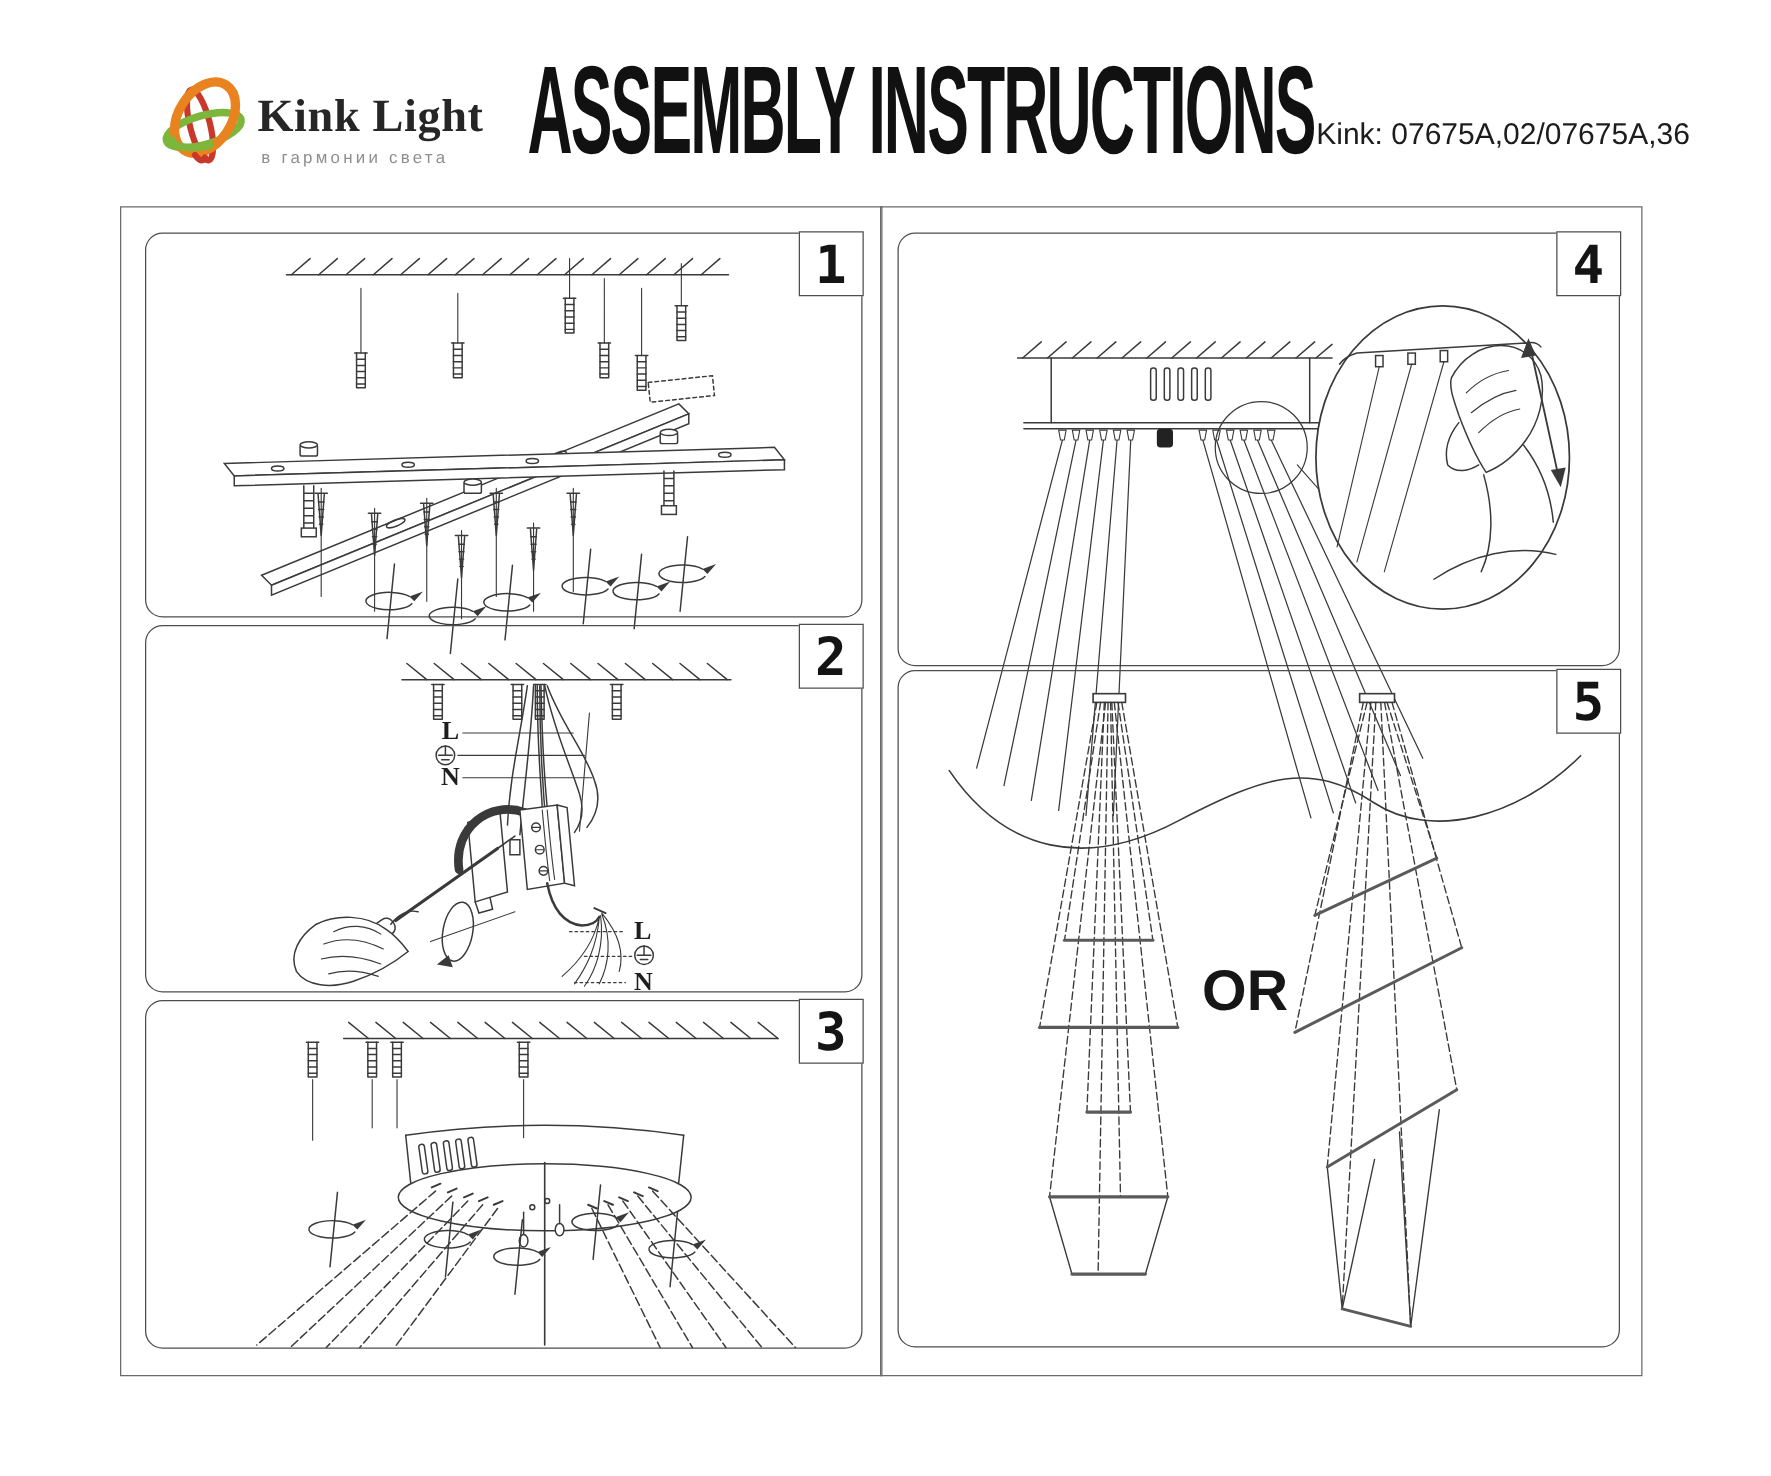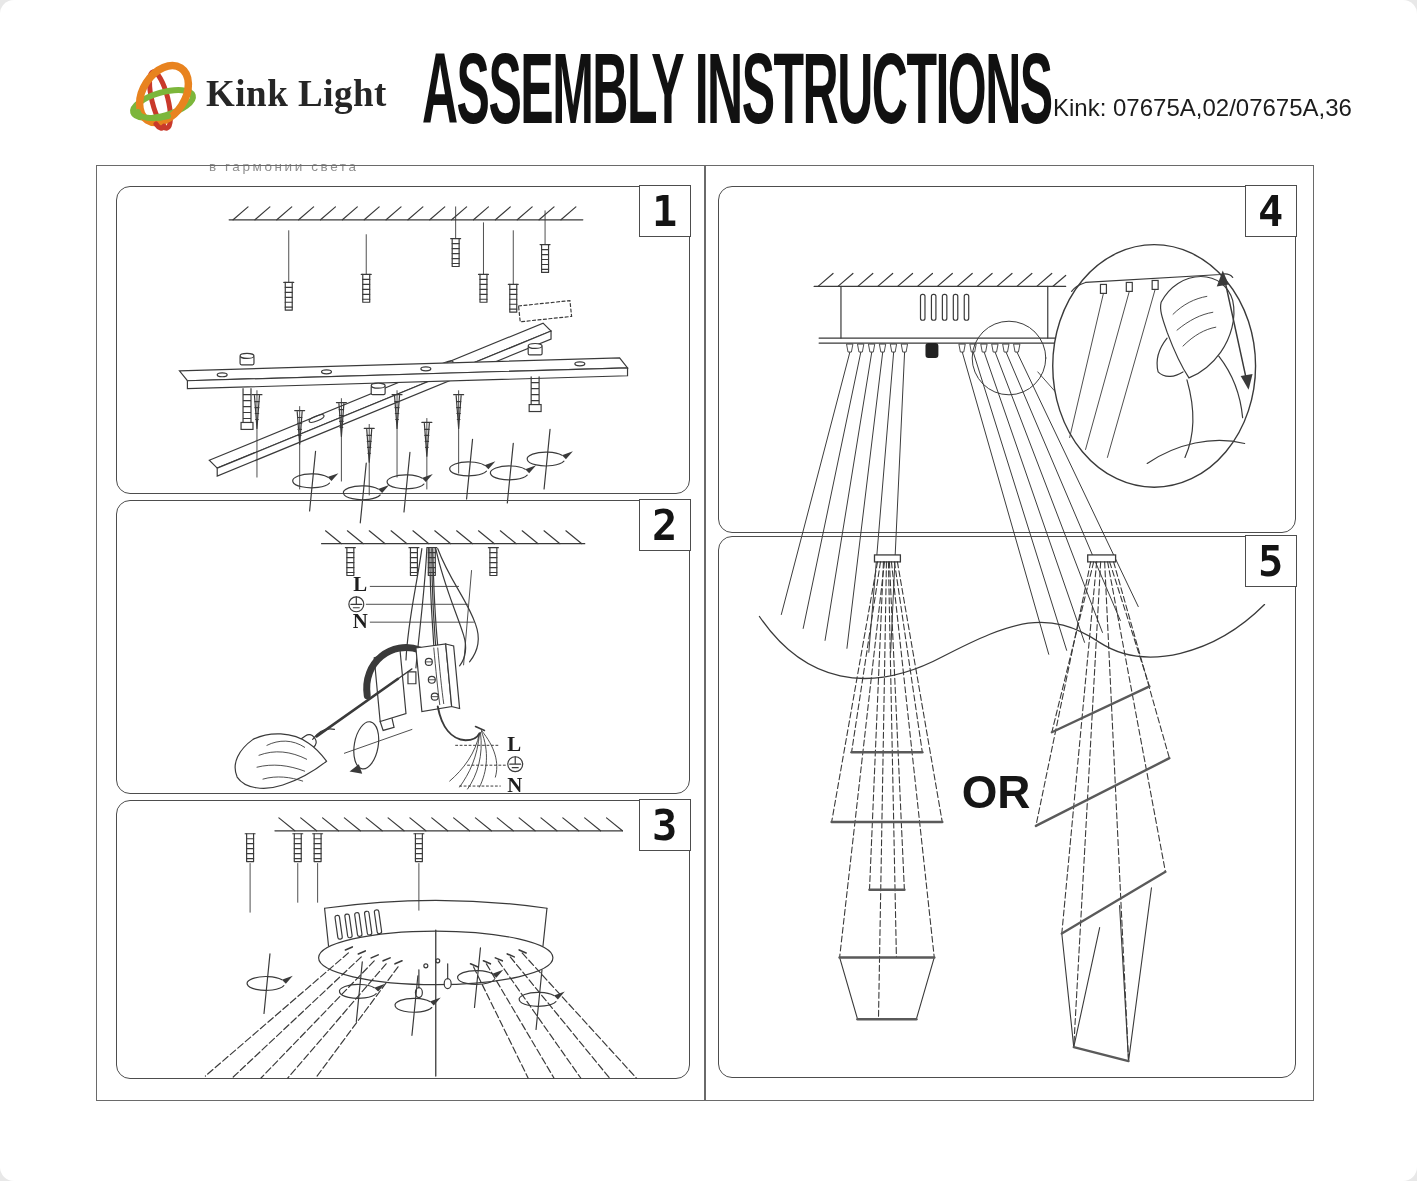--- a/index.html
+++ b/index.html
@@ -1,24 +1,24 @@
 <!DOCTYPE html>
 <html><head>
 <meta charset="utf-8">
 <style>
   html,body{margin:0;padding:0;background:#e8e8e8;}
   .page{position:relative;width:1417px;height:1181px;background:#ffffff;overflow:hidden;
-        font-family:"Liberation Sans",sans-serif;color:#1a1a1a;border-radius:14px;}
+        font-family:"Liberation Sans",sans-serif;color:#1a1a1a;}
   
   .logo{position:absolute;left:126px;top:46px;width:300px;height:100px;}
   .logo-icon{position:absolute;left:0;top:2px;}
   .brand-name{position:absolute;left:80px;top:26px;font-family:"Liberation Serif",serif;
               font-weight:bold;font-size:37px;color:#262626;letter-spacing:.5px;white-space:nowrap;}
   .brand-tagline{position:absolute;left:83px;top:72px;font-size:13.5px;color:#8e8e8e;
-                 letter-spacing:2.6px;white-space:nowrap;margin-top:41px;}
+                 letter-spacing:2.6px;white-space:nowrap;}
   .doc-title{position:absolute;left:422px;top:38px;white-space:nowrap;}
   .doc-title span{display:inline-block;font-weight:bold;font-size:100px;line-height:1;
                   letter-spacing:-3px;transform:scaleX(.50);transform-origin:0 0;color:#111;}
   .doc-model{position:absolute;left:1053px;top:94px;font-size:24px;color:#1c1c1c;white-space:nowrap;}
   
   .col{position:absolute;border:1.6px solid #6a6a6a;background:transparent;box-sizing:border-box;}
   .col-left{left:96px;top:165px;width:610px;height:936px;}
   .col-right{left:704px;top:165px;width:610px;height:936px;}
   .panel{position:absolute;border:1.6px solid #4d4d4d;border-radius:14px;background:transparent;box-sizing:border-box;}
   .p1{left:19px;top:20px;width:574px;height:308px;}

